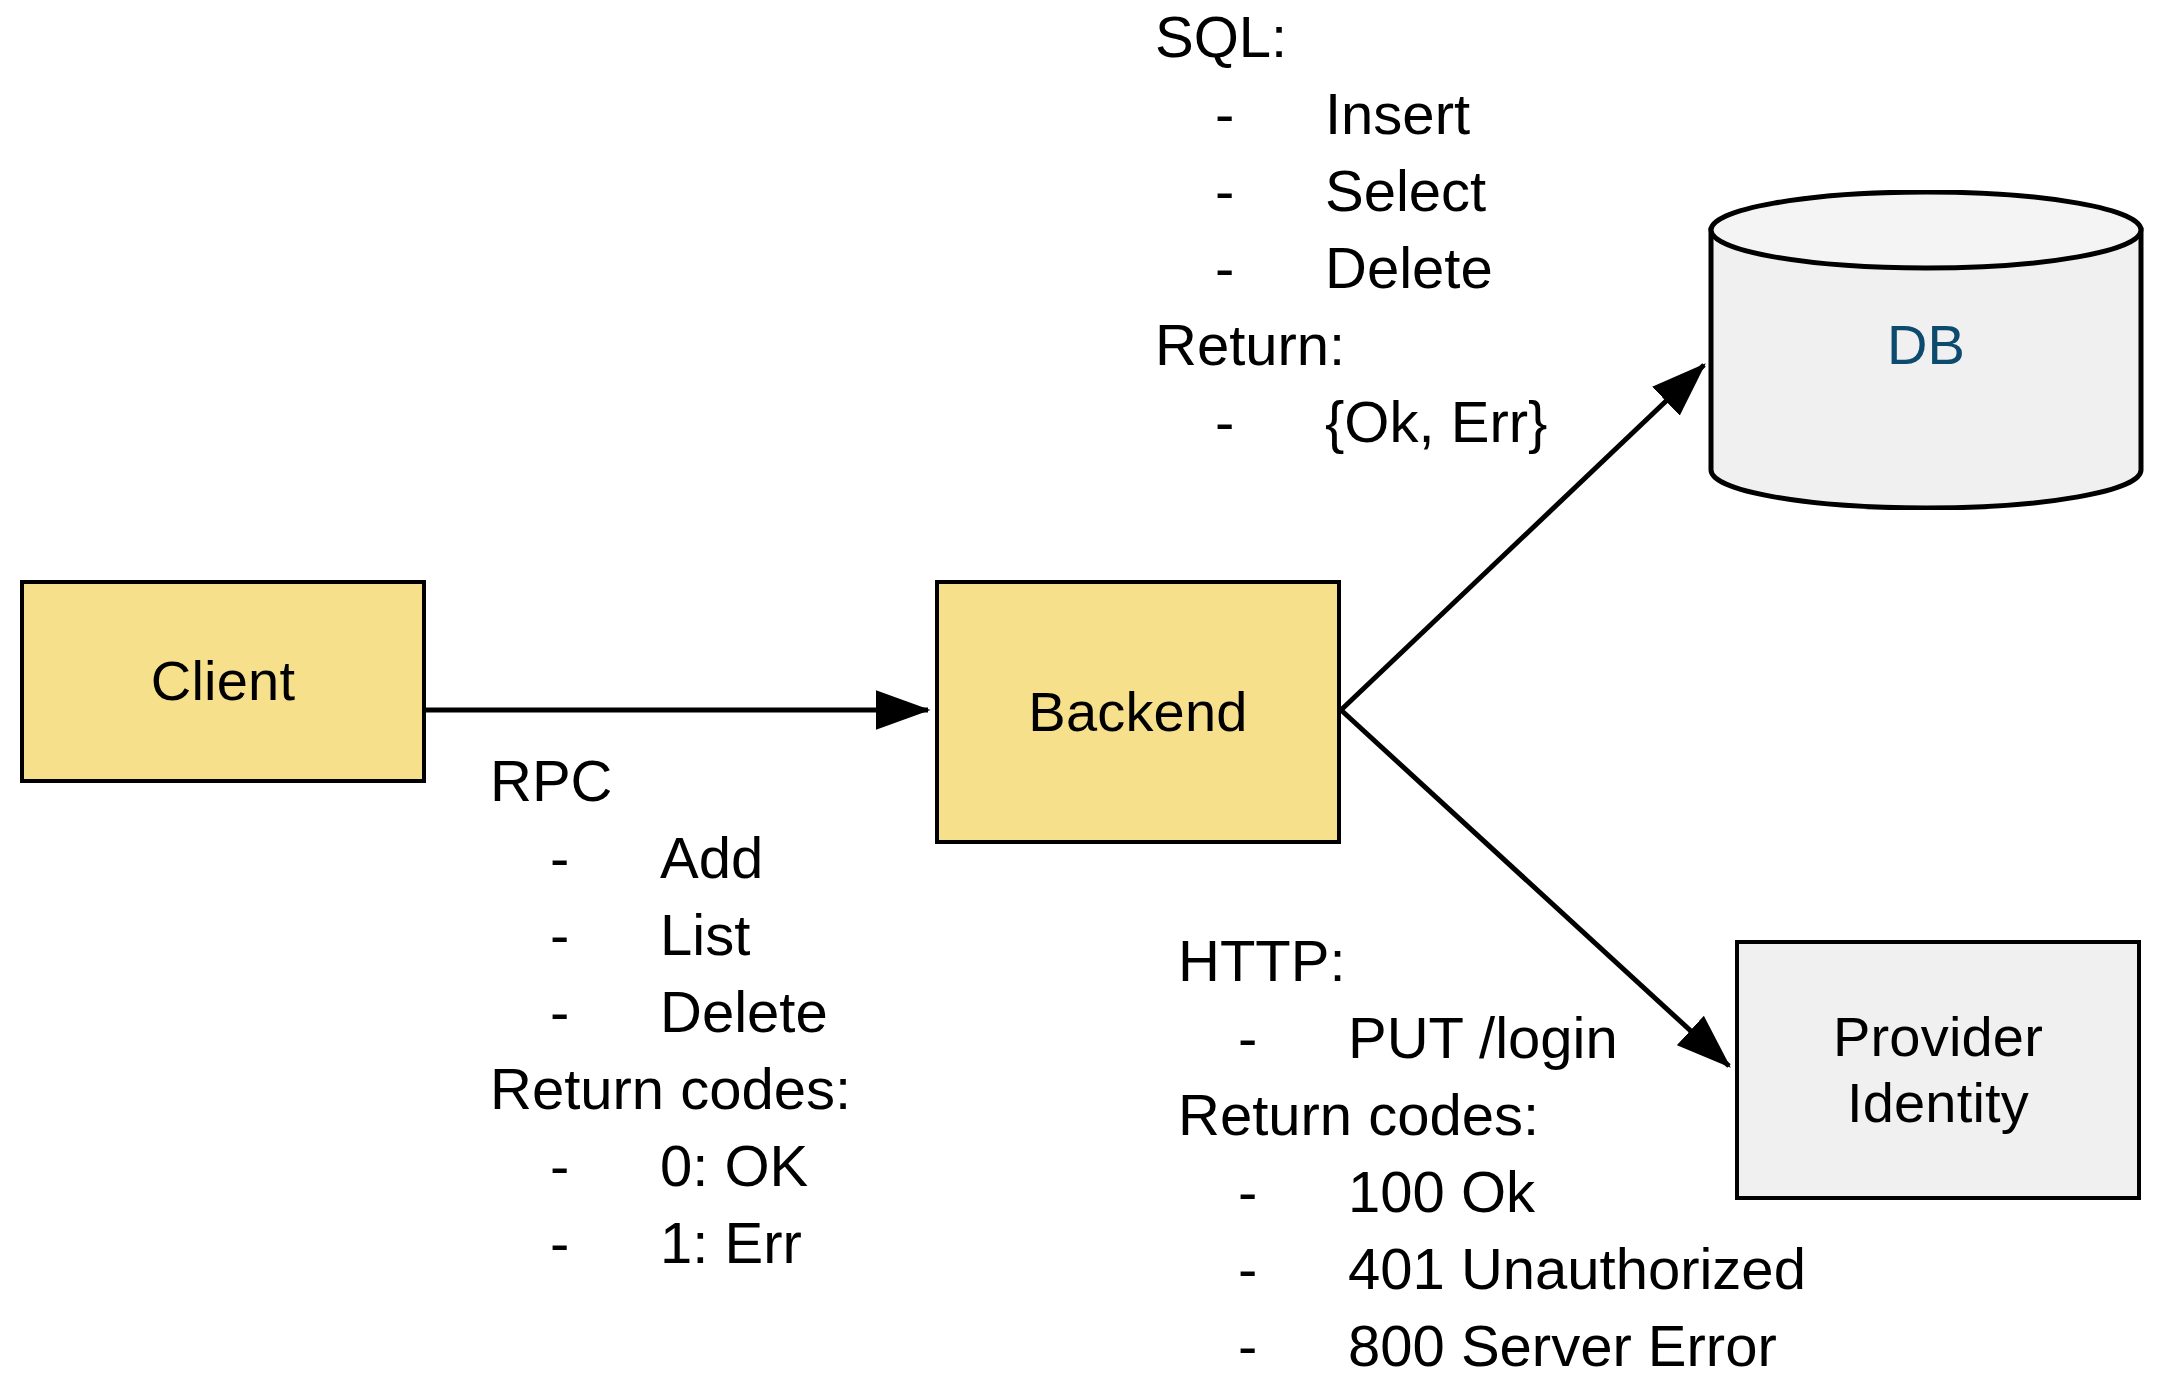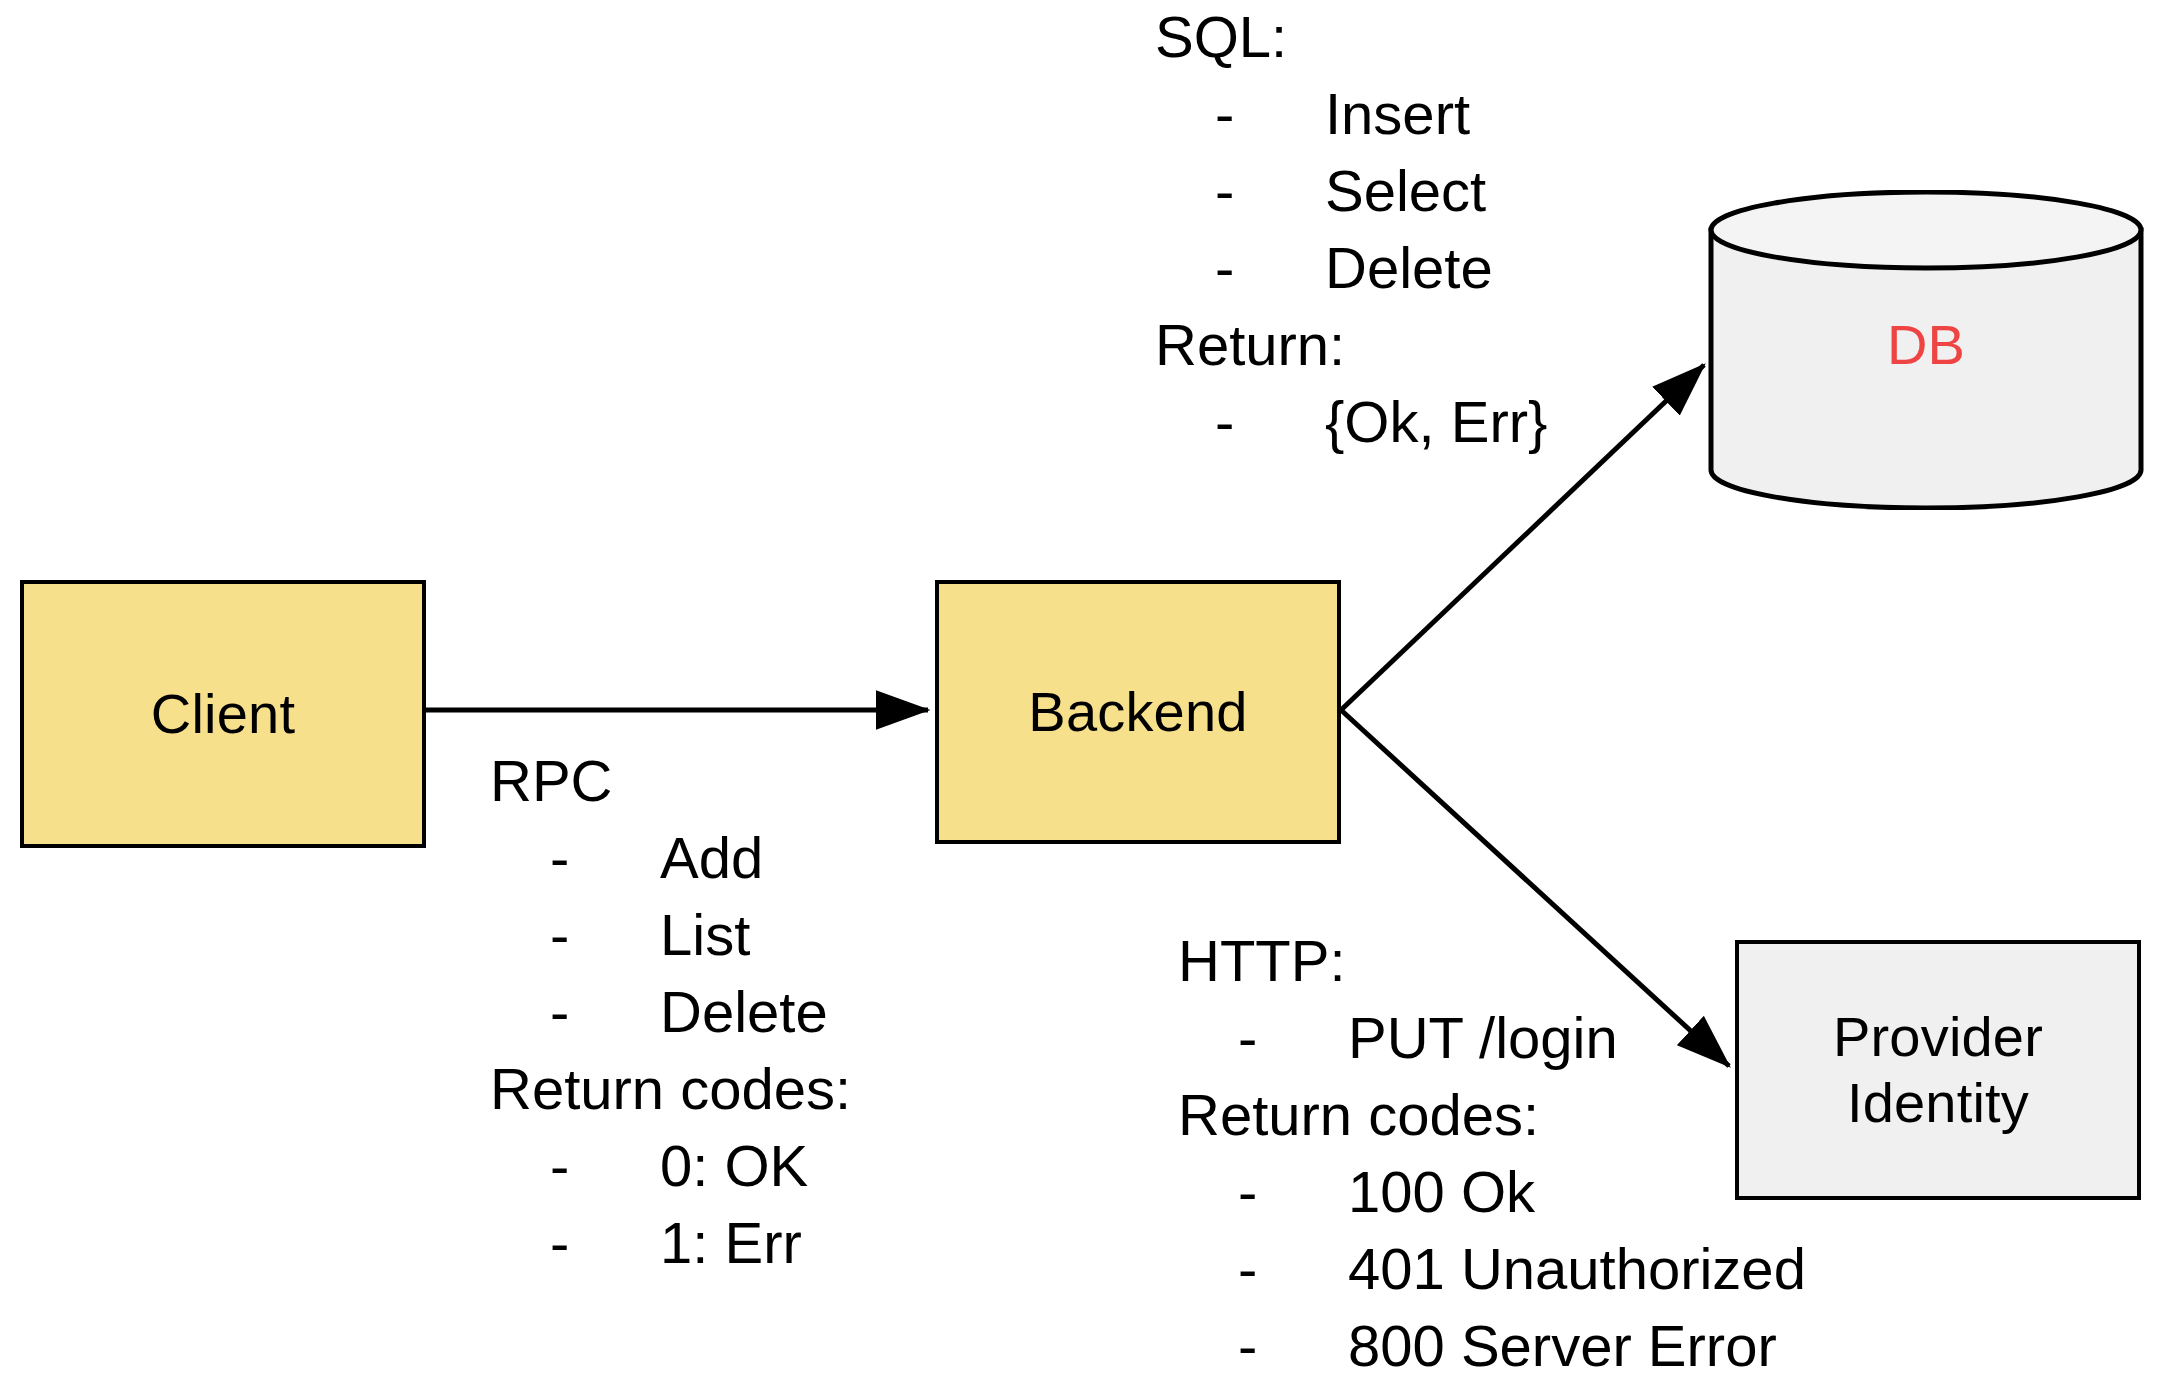--- a/index.html
+++ b/index.html
@@ -27,21 +27,21 @@
     align-items: center;
     justify-content: center;
     text-align: center;
     color: #000000;
     font-size: 56px;
     line-height: 1.18;
     letter-spacing: 0.2px;
   }
   #client-node {
     left: 20px;  top: 580px;
-    width: 406px; height: 268px;
+    width: 406px; height: 203px;
     background: #f7e08c;
   }
   #backend-node {
     left: 935px; top: 580px;
     width: 406px; height: 264px;
     background: #f7e08c;
   }
   #idp-node {
     left: 1735px; top: 940px;
     width: 406px; height: 260px;
@@ -59,21 +59,21 @@
     inset: 0;
     width: 100%;
     height: 100%;
   }
   #db-node .db-label {
     position: absolute;
     left: 0; right: 0;
     top: 122px;
     text-align: center;
     font-size: 56px;
-    color: #ef4444;
+    color: #0c4a6e;
   }
 
   
   #connectors {
     position: absolute;
     left: 0; top: 0;
     width: 2178px;
     height: 1398px;
     pointer-events: none;
   }

